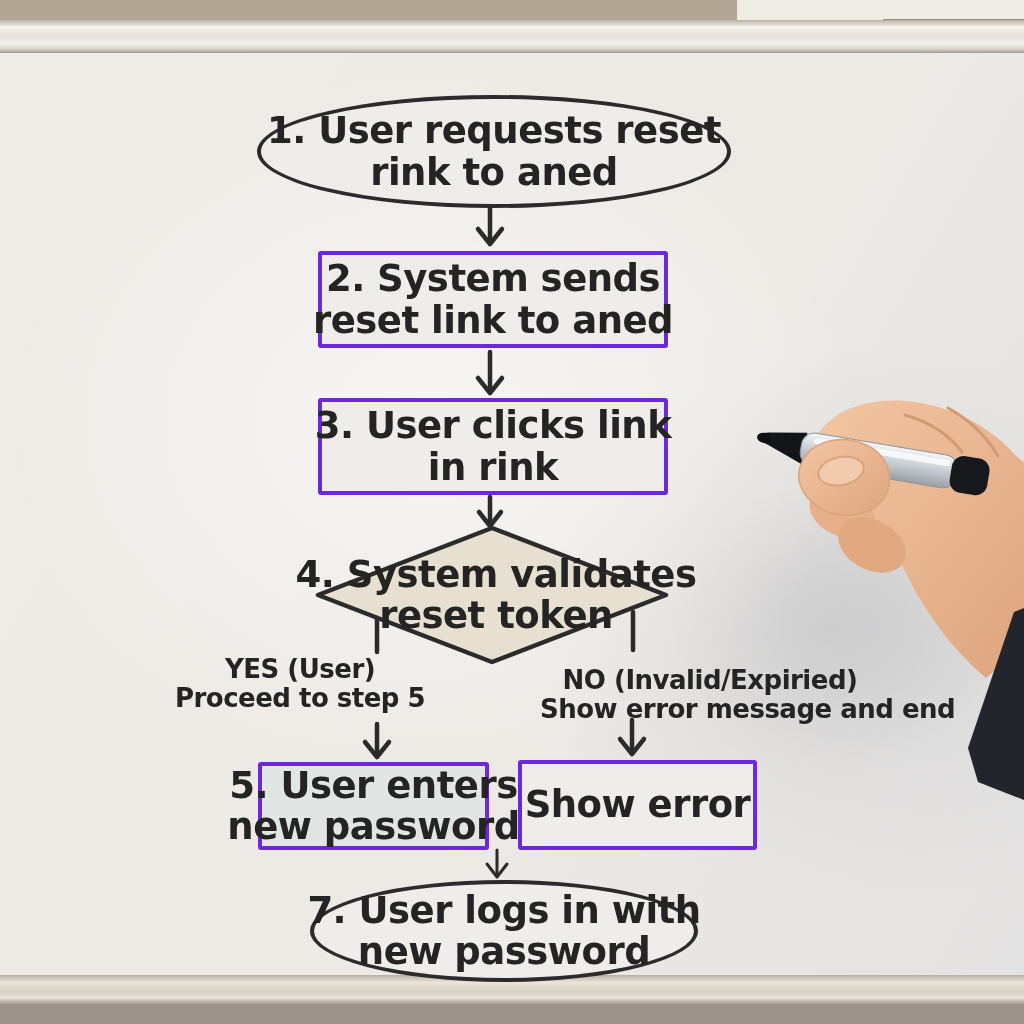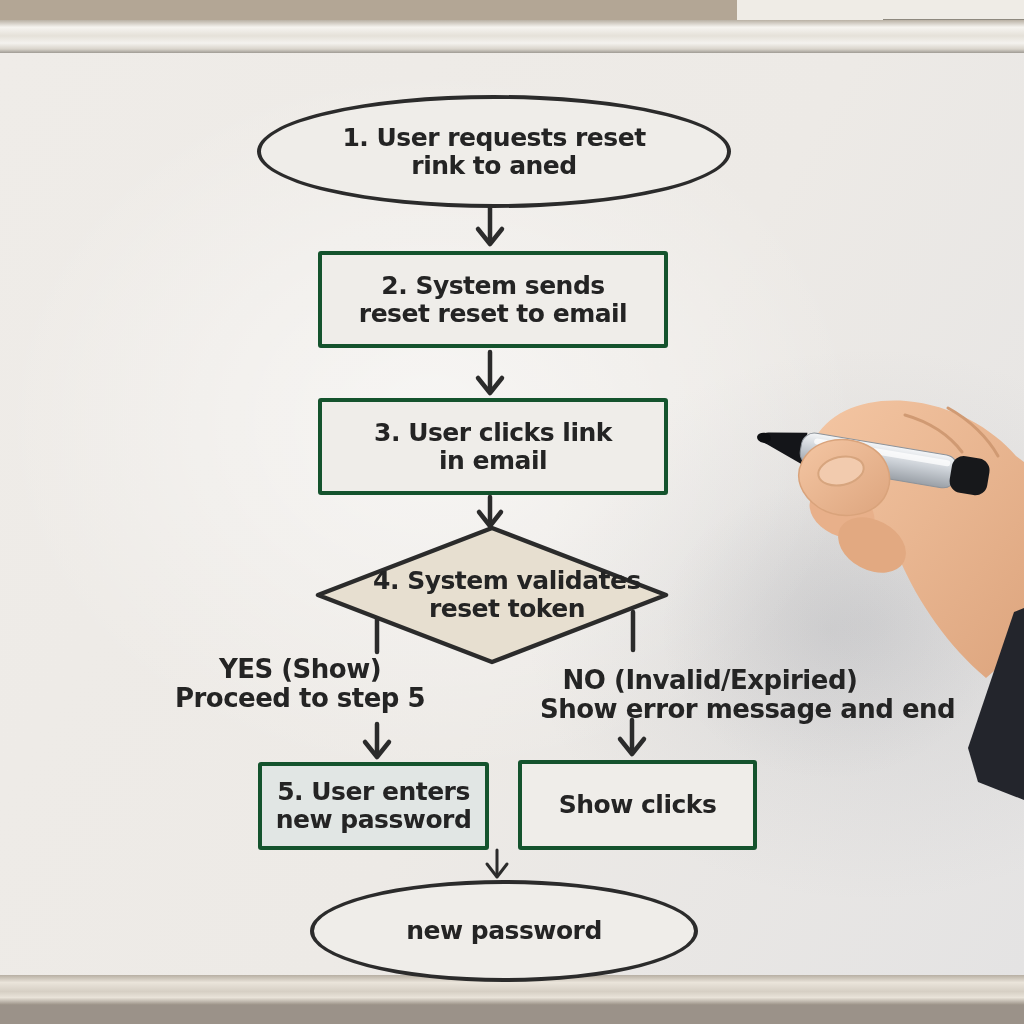--- a/index.html
+++ b/index.html
@@ -19,27 +19,27 @@
       linear-gradient(120deg,#efece8 0%,#edeae6 55%,#e4e3e3 100%);}
   .hand-shadow{position:absolute;left:660px;top:480px;width:340px;height:300px;border-radius:50%;
     background:radial-gradient(closest-side, rgba(90,95,110,0.10), rgba(90,95,110,0));}
   .tray-bottom{position:absolute;left:0;top:975px;width:1024px;height:30px;
     background:linear-gradient(#b7afa3,#eae4da 25%,#d6cfc4 55%,#e9e3d9 75%,#9a9186 100%);}
   .floor-strip{position:absolute;left:0;top:1005px;width:1024px;height:19px;background:#9b9289;}
 
   
   .node{position:absolute;display:flex;flex-direction:column;align-items:center;
         justify-content:center;color:#242424;text-align:center;z-index:3;}
-  .nline{font-weight:bold;font-size:25px;line-height:1.12;letter-spacing:-0.5px;white-space:nowrap;}
+  .nline{font-weight:bold;font-size:37px;line-height:1.12;letter-spacing:-0.5px;white-space:nowrap;}
   .oval{border:4px solid #2b2b2b;border-radius:50%;background:#efedе9;background:#efede9;}
-  .rect{border:4px solid #14532d;border-radius:3px;background:#efede9;}
+  .rect{border:4px solid #6d28d9;border-radius:3px;background:#efede9;}
   .label-block{position:absolute;z-index:3;color:#242424;text-align:center;}
   .label-block .nline{font-size:26px;}
   .diamond-wrap{position:absolute;left:312px;top:524px;width:360px;height:142px;z-index:3;}
-  .diamond-text{position:absolute;left:15px;top:0;width:100%;height:100%;display:flex;
+  .diamond-text{position:absolute;left:4px;top:0;width:100%;height:100%;display:flex;
         flex-direction:column;align-items:center;justify-content:center;color:#242424;text-align:center;}
   svg{display:block;}
   .connectors{position:absolute;left:0;top:0;z-index:2;pointer-events:none;}
   .hand-layer{position:absolute;left:0;top:0;z-index:6;pointer-events:none;}
 </style>
 </head>
 <body>
 
 <div class="scene">
 
@@ -85,57 +85,58 @@
     </g>
   </svg>
 
   <div class="node oval" style="left:257px;top:95px;width:466px;height:105px;">
     <div class="nline">1. User requests reset</div>
     <div class="nline">rink to aned</div>
   </div>
 
   <div class="node rect" style="left:318px;top:251px;width:342px;height:89px;">
     <div class="nline">2. System sends</div>
-    <div class="nline">reset reset to email</div>
+    <div class="nline">reset link to aned</div>
   </div>
 
   <div class="node rect" style="left:318px;top:398px;width:342px;height:89px;">
     <div class="nline">3. User clicks link</div>
-    <div class="nline">in email</div>
+    <div class="nline">in rink</div>
   </div>
 
   <div class="diamond-wrap">
     <svg width="360" height="142" viewBox="0 0 360 142">
       <polygon points="180,4 354,71 180,138 6,71" fill="#e7dfd0" stroke="#2b2b2b" stroke-width="4.5" stroke-linejoin="round"></polygon>
     </svg>
     <div class="diamond-text">
       <div class="nline">4. System validates</div>
       <div class="nline">reset token</div>
     </div>
   </div>
 
   <div class="label-block" style="left:130px;top:655px;width:340px;">
-    <div class="nline">YES (Show)</div>
+    <div class="nline">YES (User)</div>
     <div class="nline">Proceed to step 5</div>
   </div>
   <div class="label-block" style="left:540px;top:666px;width:340px;">
     <div class="nline">NO (Invalid/Expiried)</div>
     <div class="nline">Show error message and end</div>
   </div>
 
   <div class="node rect" style="left:258px;top:762px;width:223px;height:80px;background:#e1e6e4;">
     <div class="nline">5. User enters</div>
     <div class="nline">new password</div>
   </div>
 
   <div class="node rect" style="left:518px;top:760px;width:231px;height:82px;">
-    <div class="nline">Show clicks</div>
+    <div class="nline">Show error</div>
   </div>
 
   <div class="node oval" style="left:310px;top:880px;width:380px;height:94px;">
+    <div class="nline">7. User logs in with</div>
     <div class="nline">new password</div>
   </div>
 
   <svg class="hand-layer" width="1024" height="1024" viewBox="0 0 1024 1024">
     <defs>
       <linearGradient id="skinG" x1="0" y1="0" x2="1" y2="1">
         <stop offset="0" stop-color="#f4c6a3"></stop>
           <stop offset="1" stop-color="#dda57e"></stop>
       </linearGradient>
       <linearGradient id="markerG" x1="0" y1="0" x2="0" y2="1">

